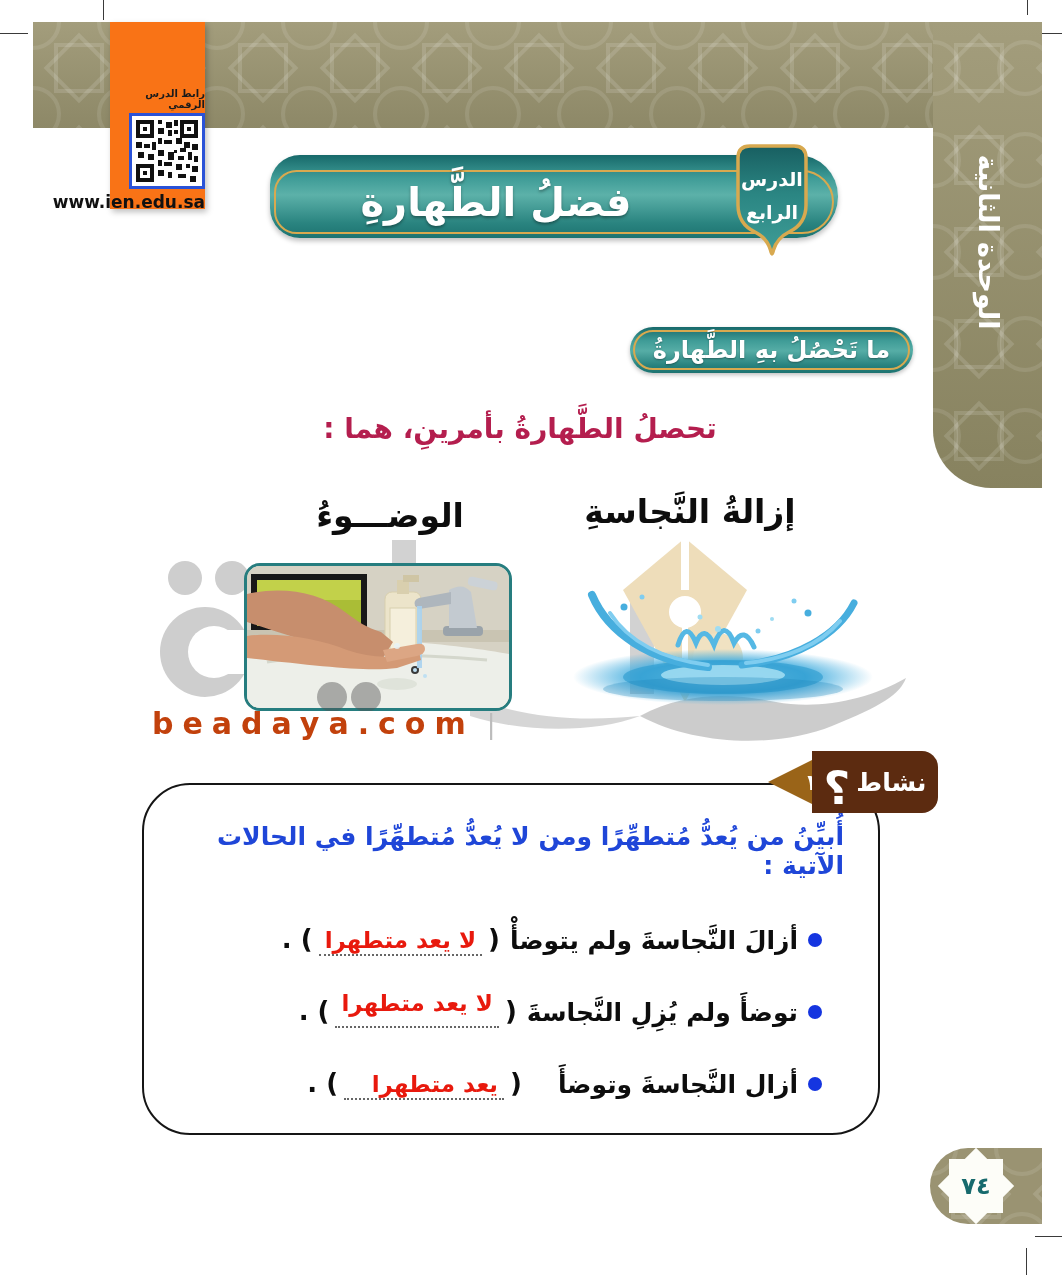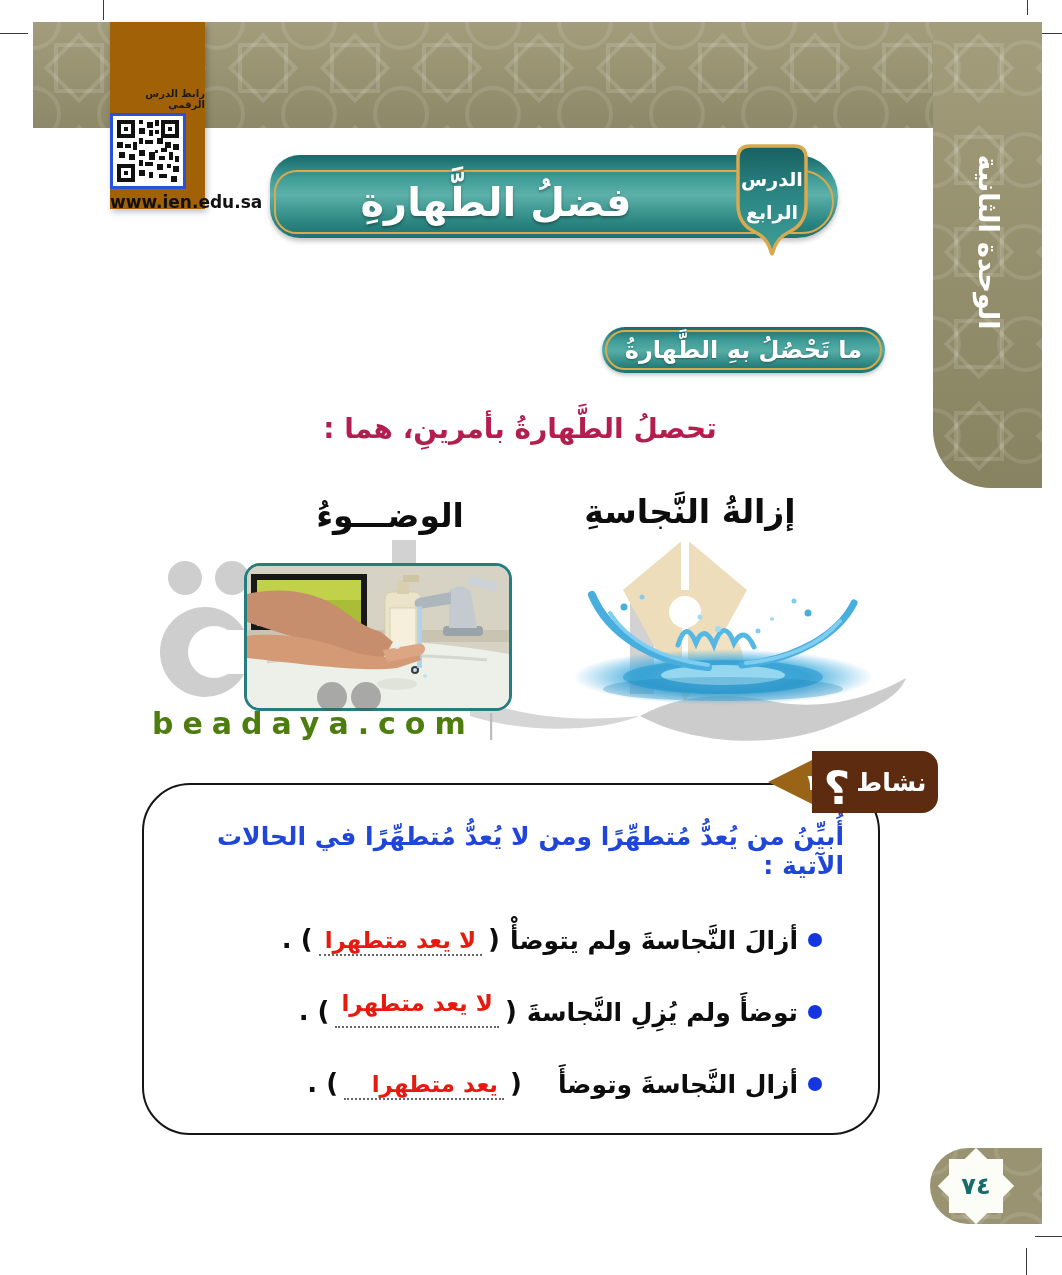--- a/index.html
+++ b/index.html
@@ -17,41 +17,41 @@
   .band svg, .side-col svg, .page-badge svg.geo { position:absolute; left:0; top:0; }
 
   .unit-tab { position:absolute; left:933px; top:112px; width:109px; height:260px; }
   .unit-tab span { position:absolute; left:50%; top:50%;
                    transform:translate(-50%,-50%) rotate(90deg);
                    white-space:nowrap; color:#fff; font-size:27px; font-weight:700;
                    letter-spacing:1px; }
 
   
   .qr-card { position:absolute; left:110px; top:22px; width:95px; height:187px;
-             background:#a16207; box-shadow:2px 3px 6px rgba(0,0,0,.25);
-             display:flex; flex-direction:column; align-items:flex-start; }
+             background:#f97316; box-shadow:2px 3px 6px rgba(0,0,0,.25);
+             display:flex; flex-direction:column; align-items:flex-end; }
   .qr-label { margin-top:66px; font-size:10px; font-weight:700; color:#1b1b1b; direction:rtl; }
   .qr-box { margin-top:3px; border:3px solid #2a52d8; background:#fff; padding:2px; line-height:0; }
   .qr-url { margin-top:3px; font-size:17px; font-weight:700; color:#111; }
 
   
   .title-bar { position:absolute; left:270px; top:155px; width:568px; height:83px;
                border-radius:30px 41px 41px 30px;
                background:linear-gradient(180deg,#17696a 0%,#3f9c97 28%,#5cb1a9 48%,#2a8480 82%,#1d7370 100%);
                box-shadow:0 3px 5px rgba(0,0,0,.25); }
   .title-inner { position:absolute; inset:4px; border:2px solid #d8a94f;
                  border-radius:26px 37px 37px 26px;
                  display:flex; align-items:center; justify-content:center;
                  padding-left:14px; padding-right:130px;margin-top:11px; }
   .title-text { color:#fff; font-size:40px; font-weight:700; direction:rtl;
                 text-shadow:0 2px 3px rgba(0,0,0,.35); }
   .lesson-shield { position:absolute; left:727px; top:141px; width:90px; height:124px; }
 
   
-  .sec-banner { position:absolute; left:602px; top:327px; width:283px; height:46px;
+  .sec-banner { position:absolute; left:630px; top:327px; width:283px; height:46px;
                 border-radius:23px;
                 background:linear-gradient(180deg,#17696a 0%,#3f9c97 30%,#56ada6 52%,#26807c 85%,#1d7370 100%);
                 box-shadow:0 2px 4px rgba(0,0,0,.25); }
   .sec-inner { position:absolute; inset:3px; border:2px solid #d8a94f; border-radius:20px;
                display:flex; align-items:center; justify-content:center; }
   .sec-text { color:#fff; font-size:24px; font-weight:700; direction:rtl;
               text-shadow:0 1px 2px rgba(0,0,0,.35); }
 
   .intro-red { position:absolute; left:300px; top:412px; width:440px; text-align:center;
                direction:rtl; color:#b41e4e; font-size:28px; font-weight:700; }
@@ -62,21 +62,21 @@
 
   
   .wm-svg { position:absolute; left:140px; top:520px; z-index:1; }
   .photo { position:absolute; left:244px; top:563px; width:268px; height:148px;
            border:3px solid #267d7f; border-radius:16px; overflow:hidden; z-index:2;
            box-shadow:inset 0 0 0 2px #bfe9e6; background:#d6d2c4; }
   .photo-dots { position:absolute; left:244px; top:563px; z-index:3; }
   .splash { position:absolute; left:558px; top:573px; z-index:2; }
   .wm-text { position:absolute; left:152px; top:706px; z-index:4; display:flex;
              align-items:center; white-space:nowrap; }
-  .wm-latin { color:#4d7c0f; font-size:30px; font-weight:700; letter-spacing:9px; }
+  .wm-latin { color:#c2410c; font-size:30px; font-weight:700; letter-spacing:9px; }
   .wm-sep   { color:#bcbcbc; font-size:26px; padding:0 12px; }
   .wm-ar    { color:#d9c49b; font-size:27px; font-weight:700; direction:rtl; opacity:.95; }
 
   
   .activity-box { position:absolute; left:142px; top:783px; width:738px; height:352px;
                   border:2px solid #151515; border-radius:48px; background:#fff; z-index:3; }
   .act-badge { position:absolute; left:768px; top:751px; width:170px; height:62px; z-index:5; }
   .badge-tip { position:absolute; left:0; top:0; width:62px; height:62px; background:#9a6418;
                clip-path:polygon(100% 0, 100% 100%, 0 50%);
                display:flex; align-items:center; justify-content:flex-end; }

